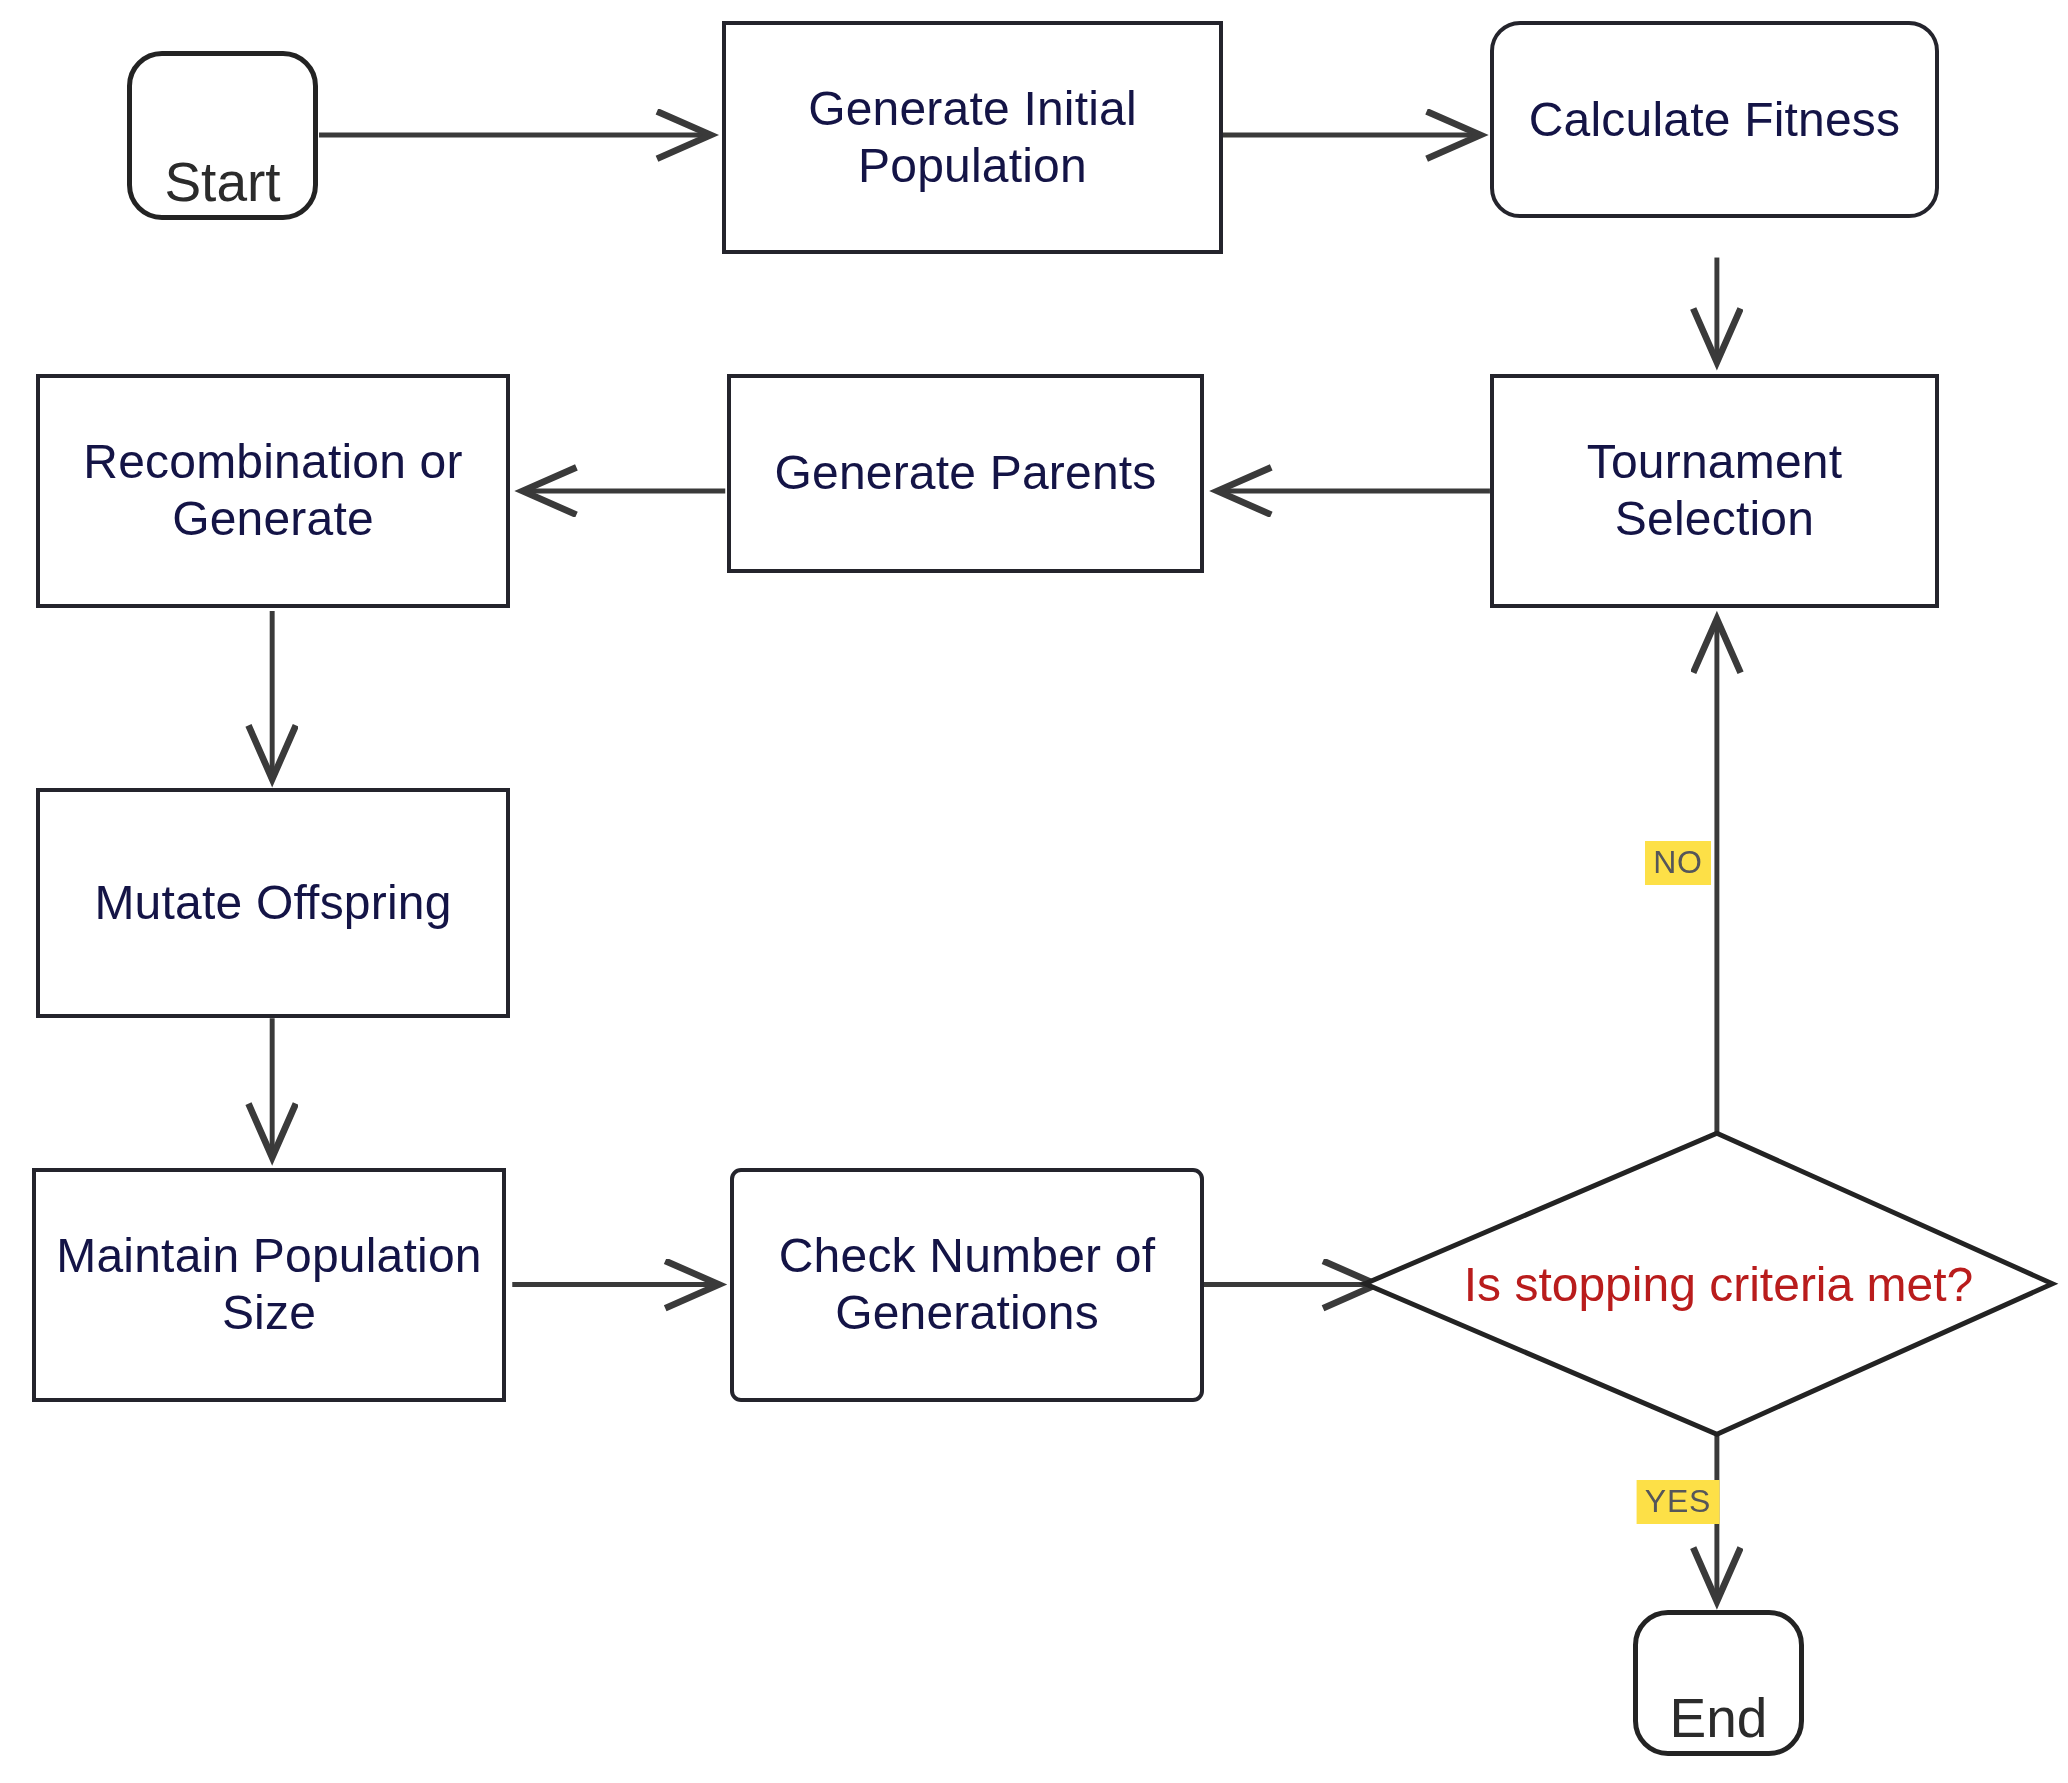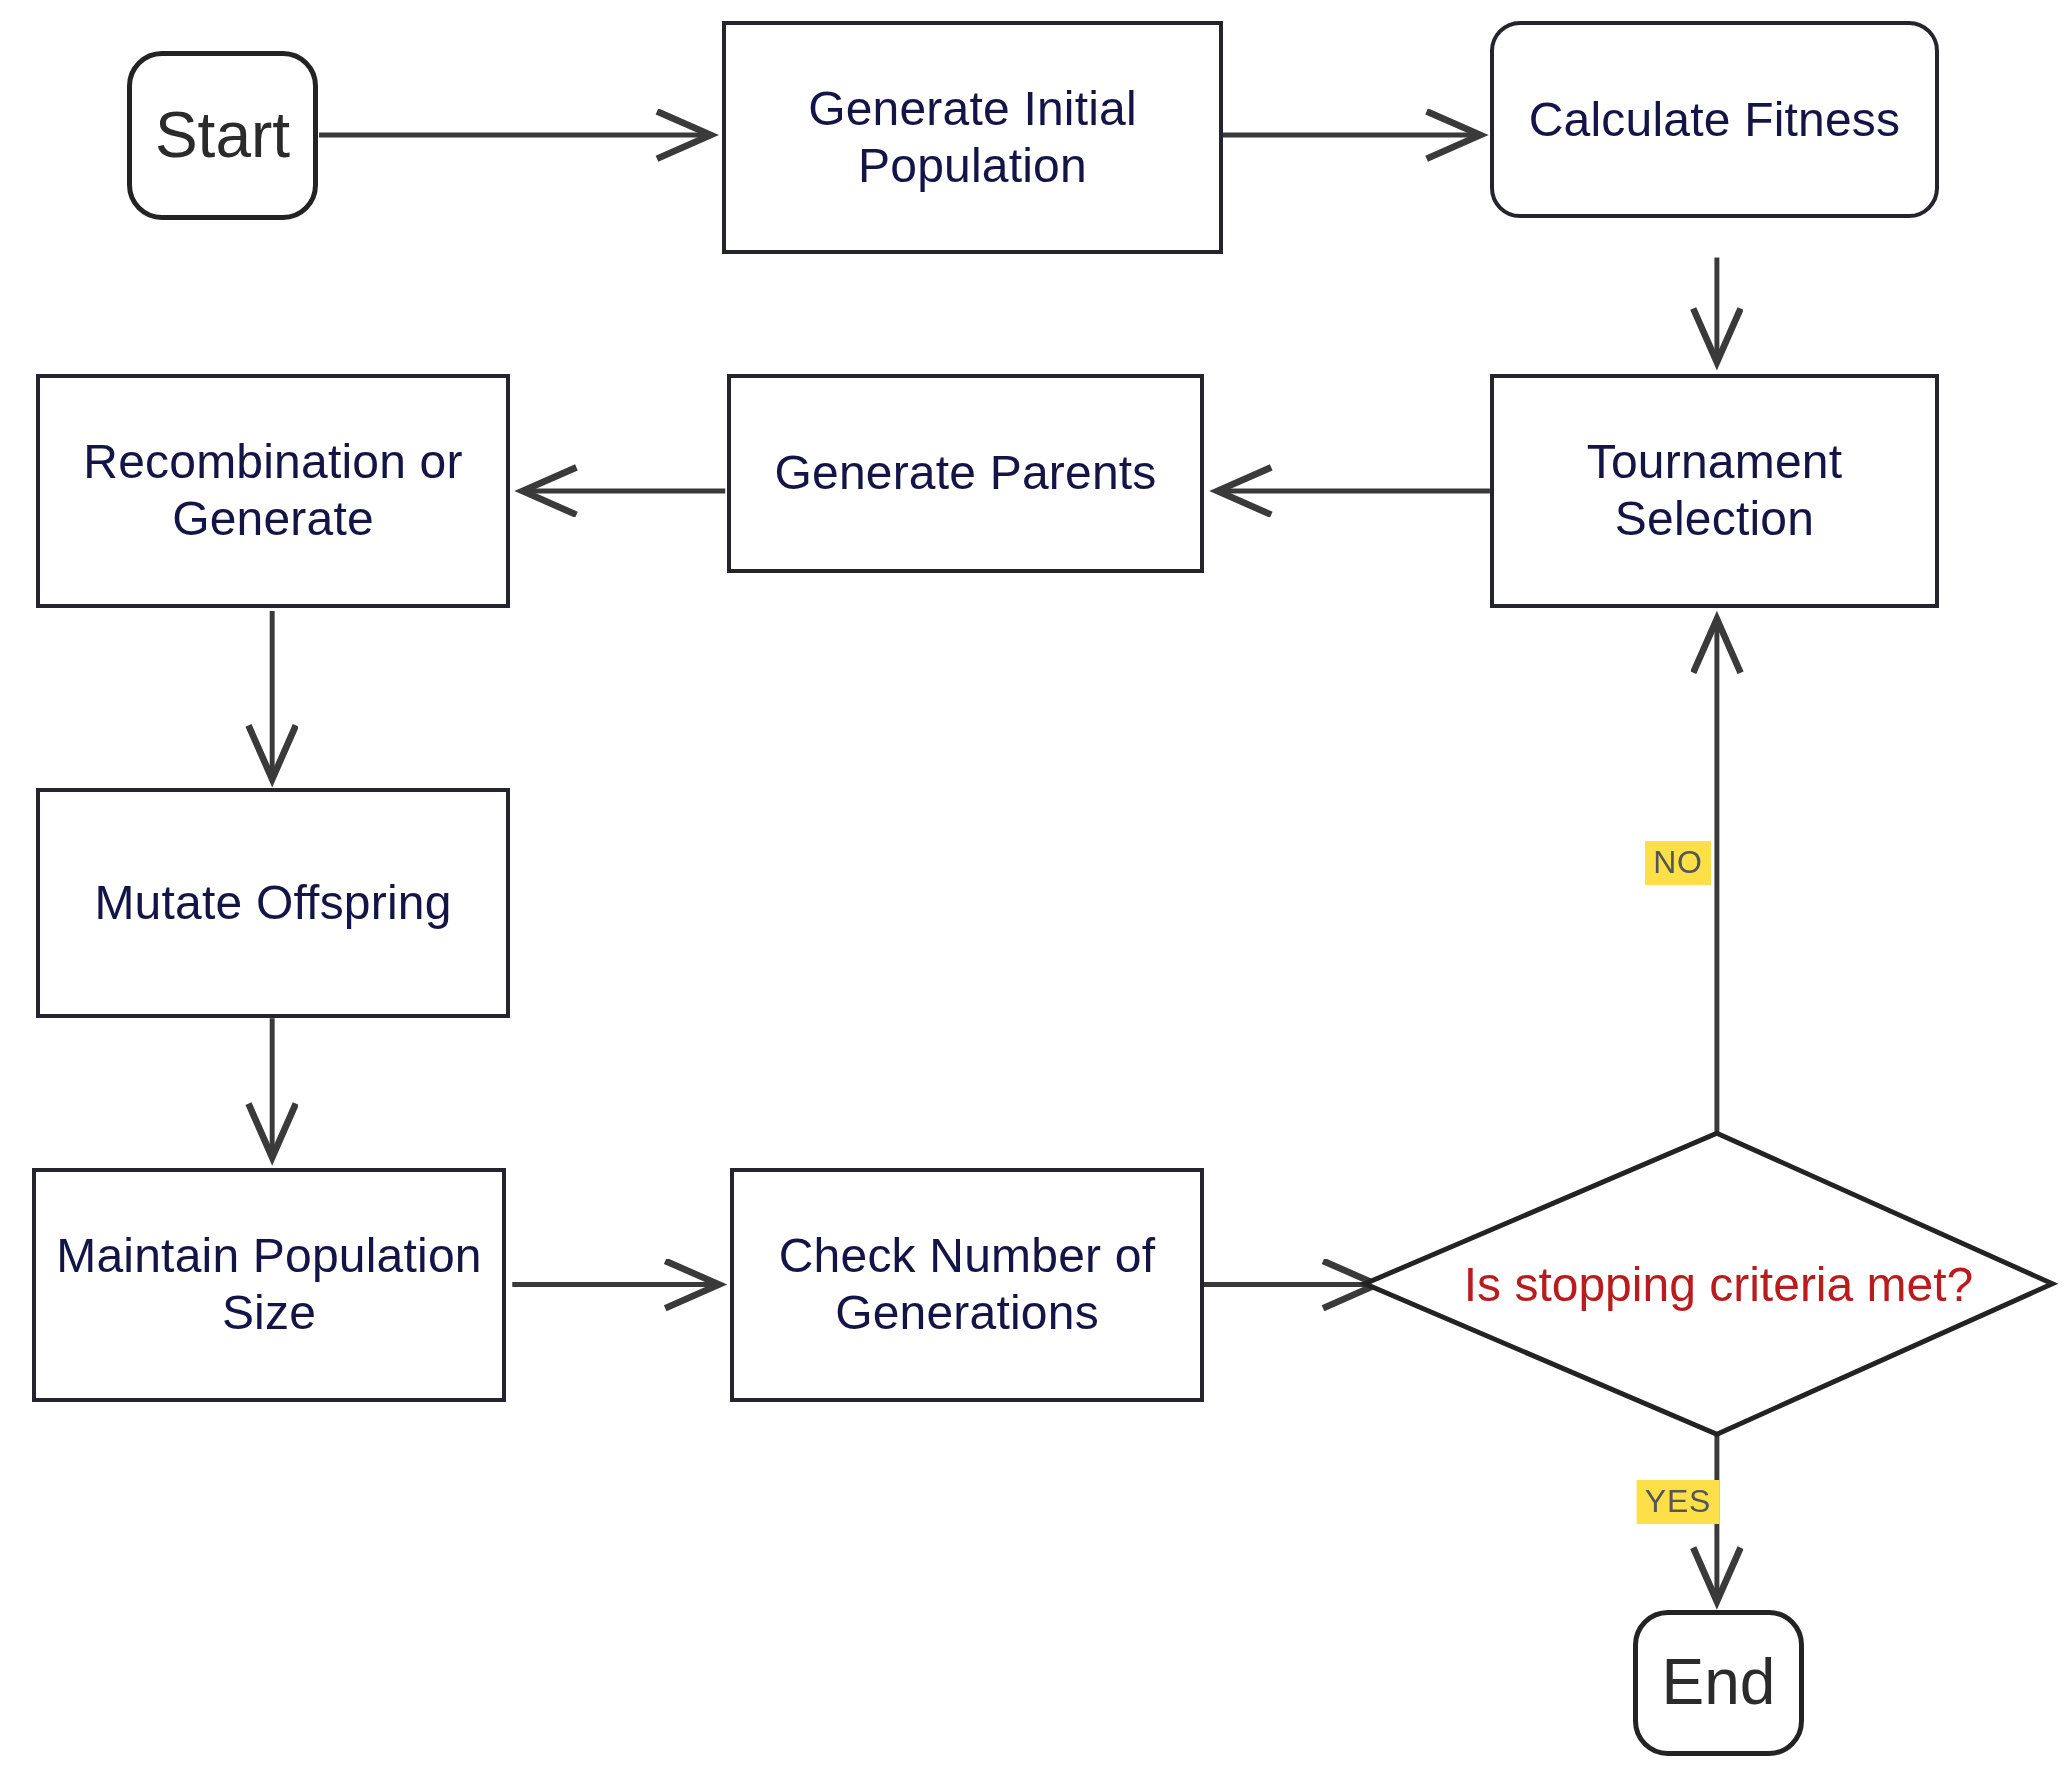--- a/index.html
+++ b/index.html
@@ -37,22 +37,23 @@
     border: 4.1px solid #24242c;
     color: #141446;
     font-size: 48px;
     line-height: 1.18;
     letter-spacing: 0.2px;
   }
   .terminal {
     border: 5px solid #232323;
     border-radius: 35px;
     color: #2b2b2b;
-    font-size: 64px;
+    font-size: 55px;
     line-height: 1.18;
+    align-items: flex-end;
   }
   .decision {
     position: absolute;
     display: flex;
     align-items: center;
     justify-content: center;
     text-align: center;
     color: #b91c1c;
     font-size: 48px;
     line-height: 1.2;
@@ -138,21 +139,21 @@
   </div>
 
   <div class="node proc" style="left:36px; top:788px; width:474px; height:230px; padding:0 11.5px;">
     <span>Mutate Offspring</span>
   </div>
 
   <div class="node proc" style="left:32px; top:1168px; width:474px; height:234px; padding:0 11.5px;">
     <span>Maintain Population Size</span>
   </div>
 
-  <div class="node proc" style="left:730px; top:1168px; width:474px; height:234px; padding:0 11.5px;">
+  <div class="node proc" style="left:730px; top:1168px; width:474px; height:234px; padding:0 11.5px;border-radius:11px;">
     <span>Check Number of Generations</span>
   </div>
 
   <div class="decision" style="left:1447px; top:1184px; width:543px; height:202px;">
     <span class="dtext">Is stopping criteria met?</span>
   </div>
 
   <div class="node terminal" style="left:1633px; top:1610px; width:171px; height:146px;">
     <span>End</span>
   </div>

